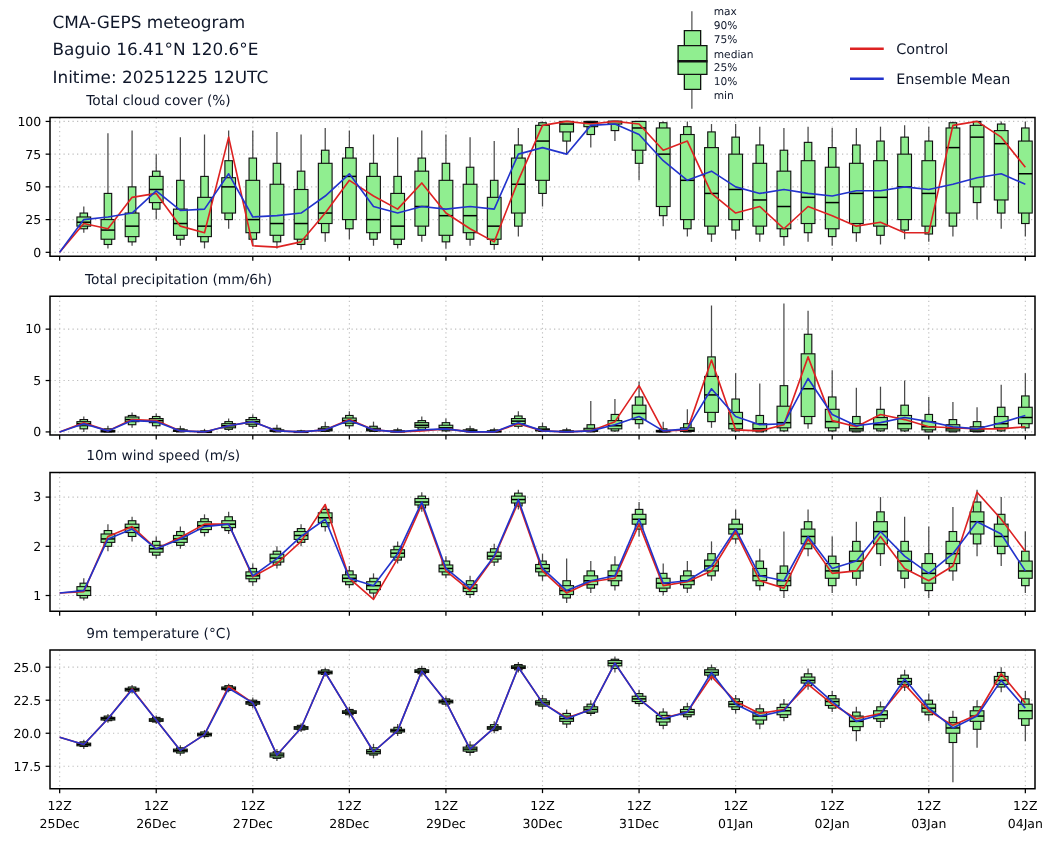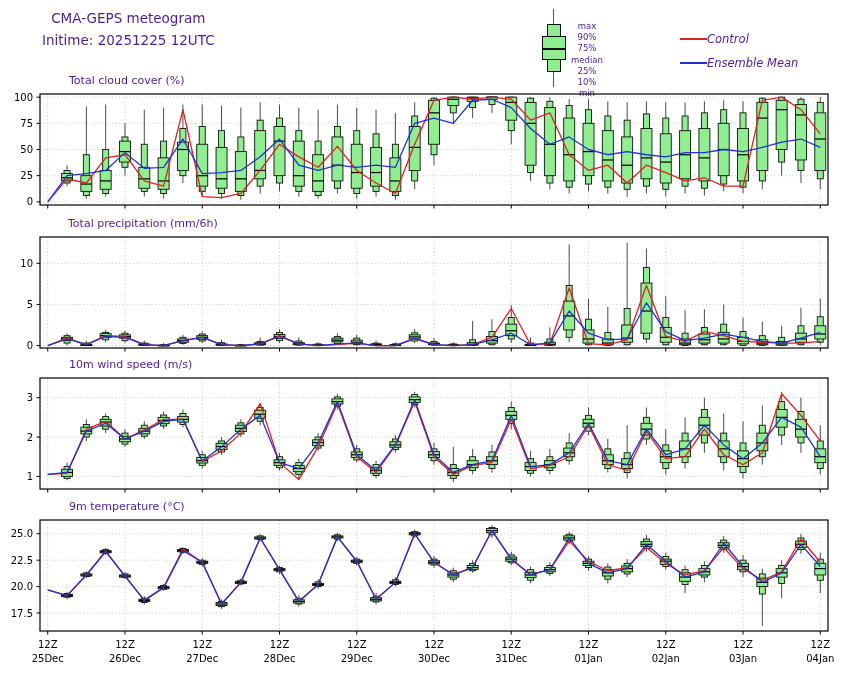--- a/index.html
+++ b/index.html
@@ -1,42 +1,43 @@
 <!DOCTYPE html>
 <html><head>
 <meta charset="utf-8">
 <style>
   html,body{margin:0;padding:0;background:#fff;}
   .page{position:relative;width:843px;height:680px;background:#ffffff;
-        font-family:"DejaVu Sans",sans-serif;color:#4c1d95;overflow:hidden;text-align:center;}
+        font-family:"DejaVu Sans",sans-serif;color:#0f172a;overflow:hidden;}
   .titleblock{position:absolute;left:42px;top:7px;font-size:13.5px;line-height:22px;}
   .ptitle{position:absolute;font-size:11px;line-height:14px;margin-left:28px;}
   #chart-svg{position:absolute;left:0;top:0;}
   svg text{font-family:"DejaVu Sans",sans-serif;fill:#000;}
   
   .lgbox{position:absolute;left:541px;top:9px;width:26px;height:78px;}
   .lgbox div{position:absolute;box-sizing:border-box;}
   .lg-whisker{left:12px;top:0;width:1.4px;height:78px;background:#555;}
   .lg-narrow{left:5.5px;top:15px;width:14px;height:48px;border:1px solid #111;}
   .lg-wide{left:0.5px;top:27px;width:24px;height:24px;border:1px solid #111;}
   .lg-median{left:0.5px;top:38.5px;width:24px;height:2px;background:#111;}
-  .lglabels{position:absolute;left:571px;top:5px;font-size:8.5px;line-height:11.2px;margin-top:16px;}
+  .lglabels{position:absolute;left:571px;top:5px;font-size:8.5px;line-height:11.2px;}
   .lglabels span{display:block;}
   .serieslegend{position:absolute;left:680px;}
-  .slrow{display:flex;align-items:center;gap:0;height:16px;font-style:italic;}
+  .slrow{display:flex;align-items:center;gap:10px;height:16px;}
   .swatch{width:27px;height:2px;}
   .sllabel{font-size:11.5px;}
 </style>
 </head>
 <body>
 
 <div class="page">
 
   <div class="titleblock">
     <div>CMA-GEPS meteogram</div>
+    <div>Baguio 16.41°N 120.6°E</div>
     <div>Initime: 20251225 12UTC</div>
   </div>
 
   <div class="lgbox">
     <div class="lg-whisker"></div>
     <div class="lg-narrow" style="background: rgb(144, 238, 144);"></div>
     <div class="lg-wide" style="background: rgb(144, 238, 144);"></div>
     <div class="lg-median"></div>
   </div>
 

